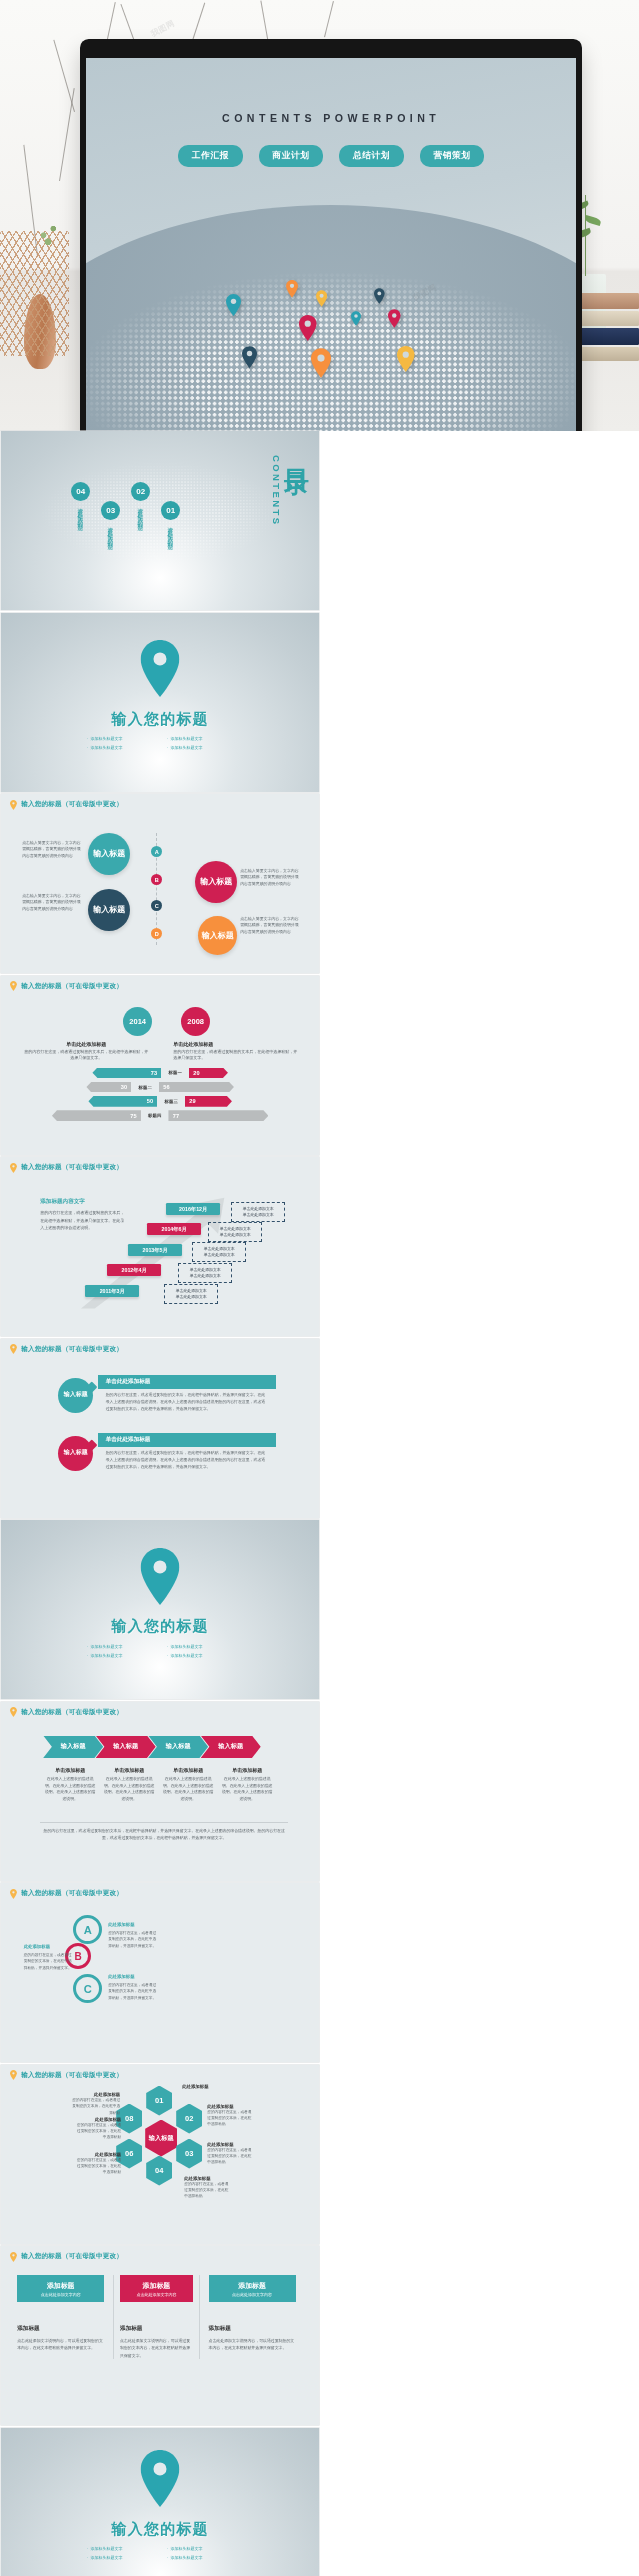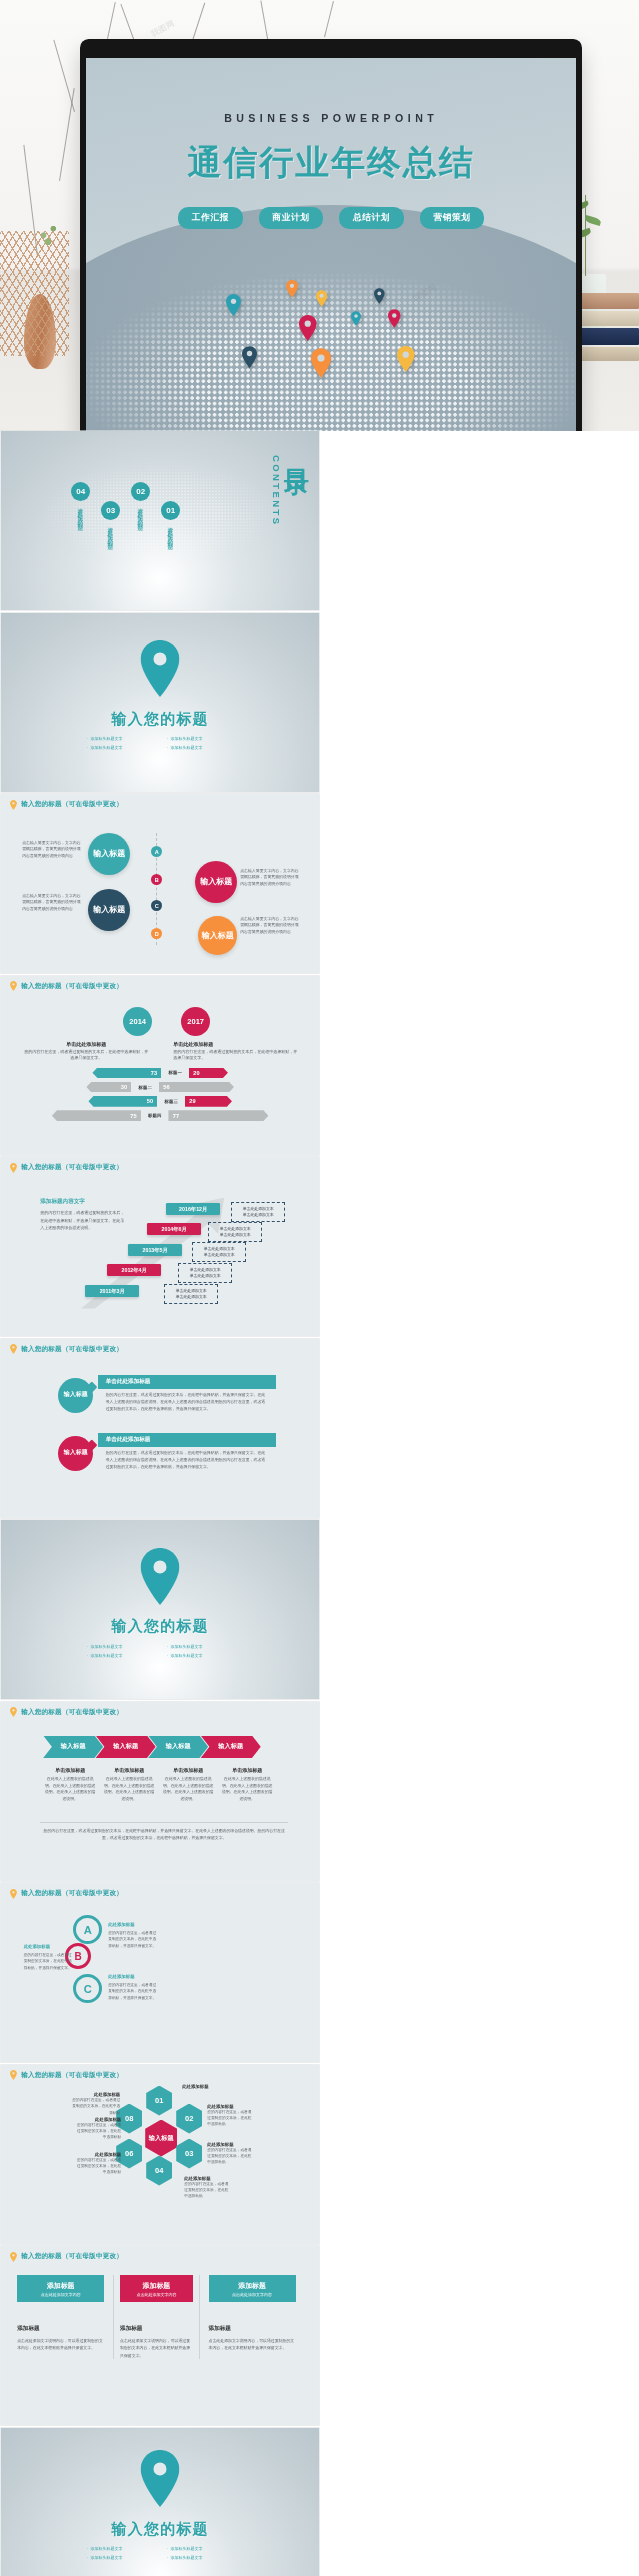--- a/index.html
+++ b/index.html
@@ -175,22 +175,21 @@
     <div style="height:13.7px;background:linear-gradient(180deg,#d9cdb6,#bfb199);border-radius:1.2px;"></div>
   </div>
 
   <div class="imac">
     <div class="imac-bezel">
       <div class="imac-screen">
         <div class="globe">
           <div class="dotmap"></div>
         </div>
         <div style="position:relative;z-index:3;padding-top:54px;">
-          <div class="slide-eyebrow">BUSINESS POWERPOINT</div>
-          <div class="hero-title">通信行业年终总结</div>
+          <div class="slide-eyebrow">CONTENTS POWERPOINT</div>
           <div class="hero-pills">
             <span class="hero-pill">工作汇报</span>
             <span class="hero-pill">商业计划</span>
             <span class="hero-pill">总结计划</span>
             <span class="hero-pill">营销策划</span>
           </div>
         </div>
 
         <div class="pin" style="left:200px;top:222px;">
             <svg width="12" height="17.5" viewBox="0 0 19 28">
@@ -329,21 +328,21 @@
 
   <div class="slide">
     <div class="s-head">
       <svg class="s-head-pin" viewBox="0 0 19 28">
           <path d="M9.5 0C4.25 0 0 4.2 0 9.4 0 16.4 9.5 28 9.5 28S19 16.4 19 9.4C19 4.2 14.75 0 9.5 0z" fill="#f7b64b"></path>
           <circle cx="9.5" cy="9.3" r="3.2" fill="#e7ecee"></circle>
         </svg>
       <span class="s-head-txt">输入您的标题（可在母版中更改）</span>
     </div>
     <div class="yearcirc" style="position:absolute;left:122px;top:31px;background:#3aa9ad;">2014</div>
-    <div class="yearcirc" style="position:absolute;left:180px;top:31px;background:#cf1f52;">2017</div>
+    <div class="yearcirc" style="position:absolute;left:180px;top:31px;background:#cf1f52;">2008</div>
     <div style="position:absolute;left:22.5px;top:65px;width:125px;text-align:center;">
       <div class="cmp-h">单击此处添加标题</div>
       <div class="cmp-p" style="margin-top:2.5px;">您的内容打在这里，或者通过复制您的文本后，在此框中选择粘贴，并选择只保留文字。</div>
     </div>
     <div style="position:absolute;left:172px;top:65px;width:125px;">
       <div class="cmp-h">单击此处添加标题</div>
       <div class="cmp-p" style="margin-top:2.5px;">您的内容打在这里，或者通过复制您的文本后，在此框中选择粘贴，并选择只保留文字。</div>
     </div>
     <div style="position:absolute;left:0;right:0;top:92px;">
       <div style="display:flex;align-items:center;justify-content:center;margin-bottom:3.7px;">

